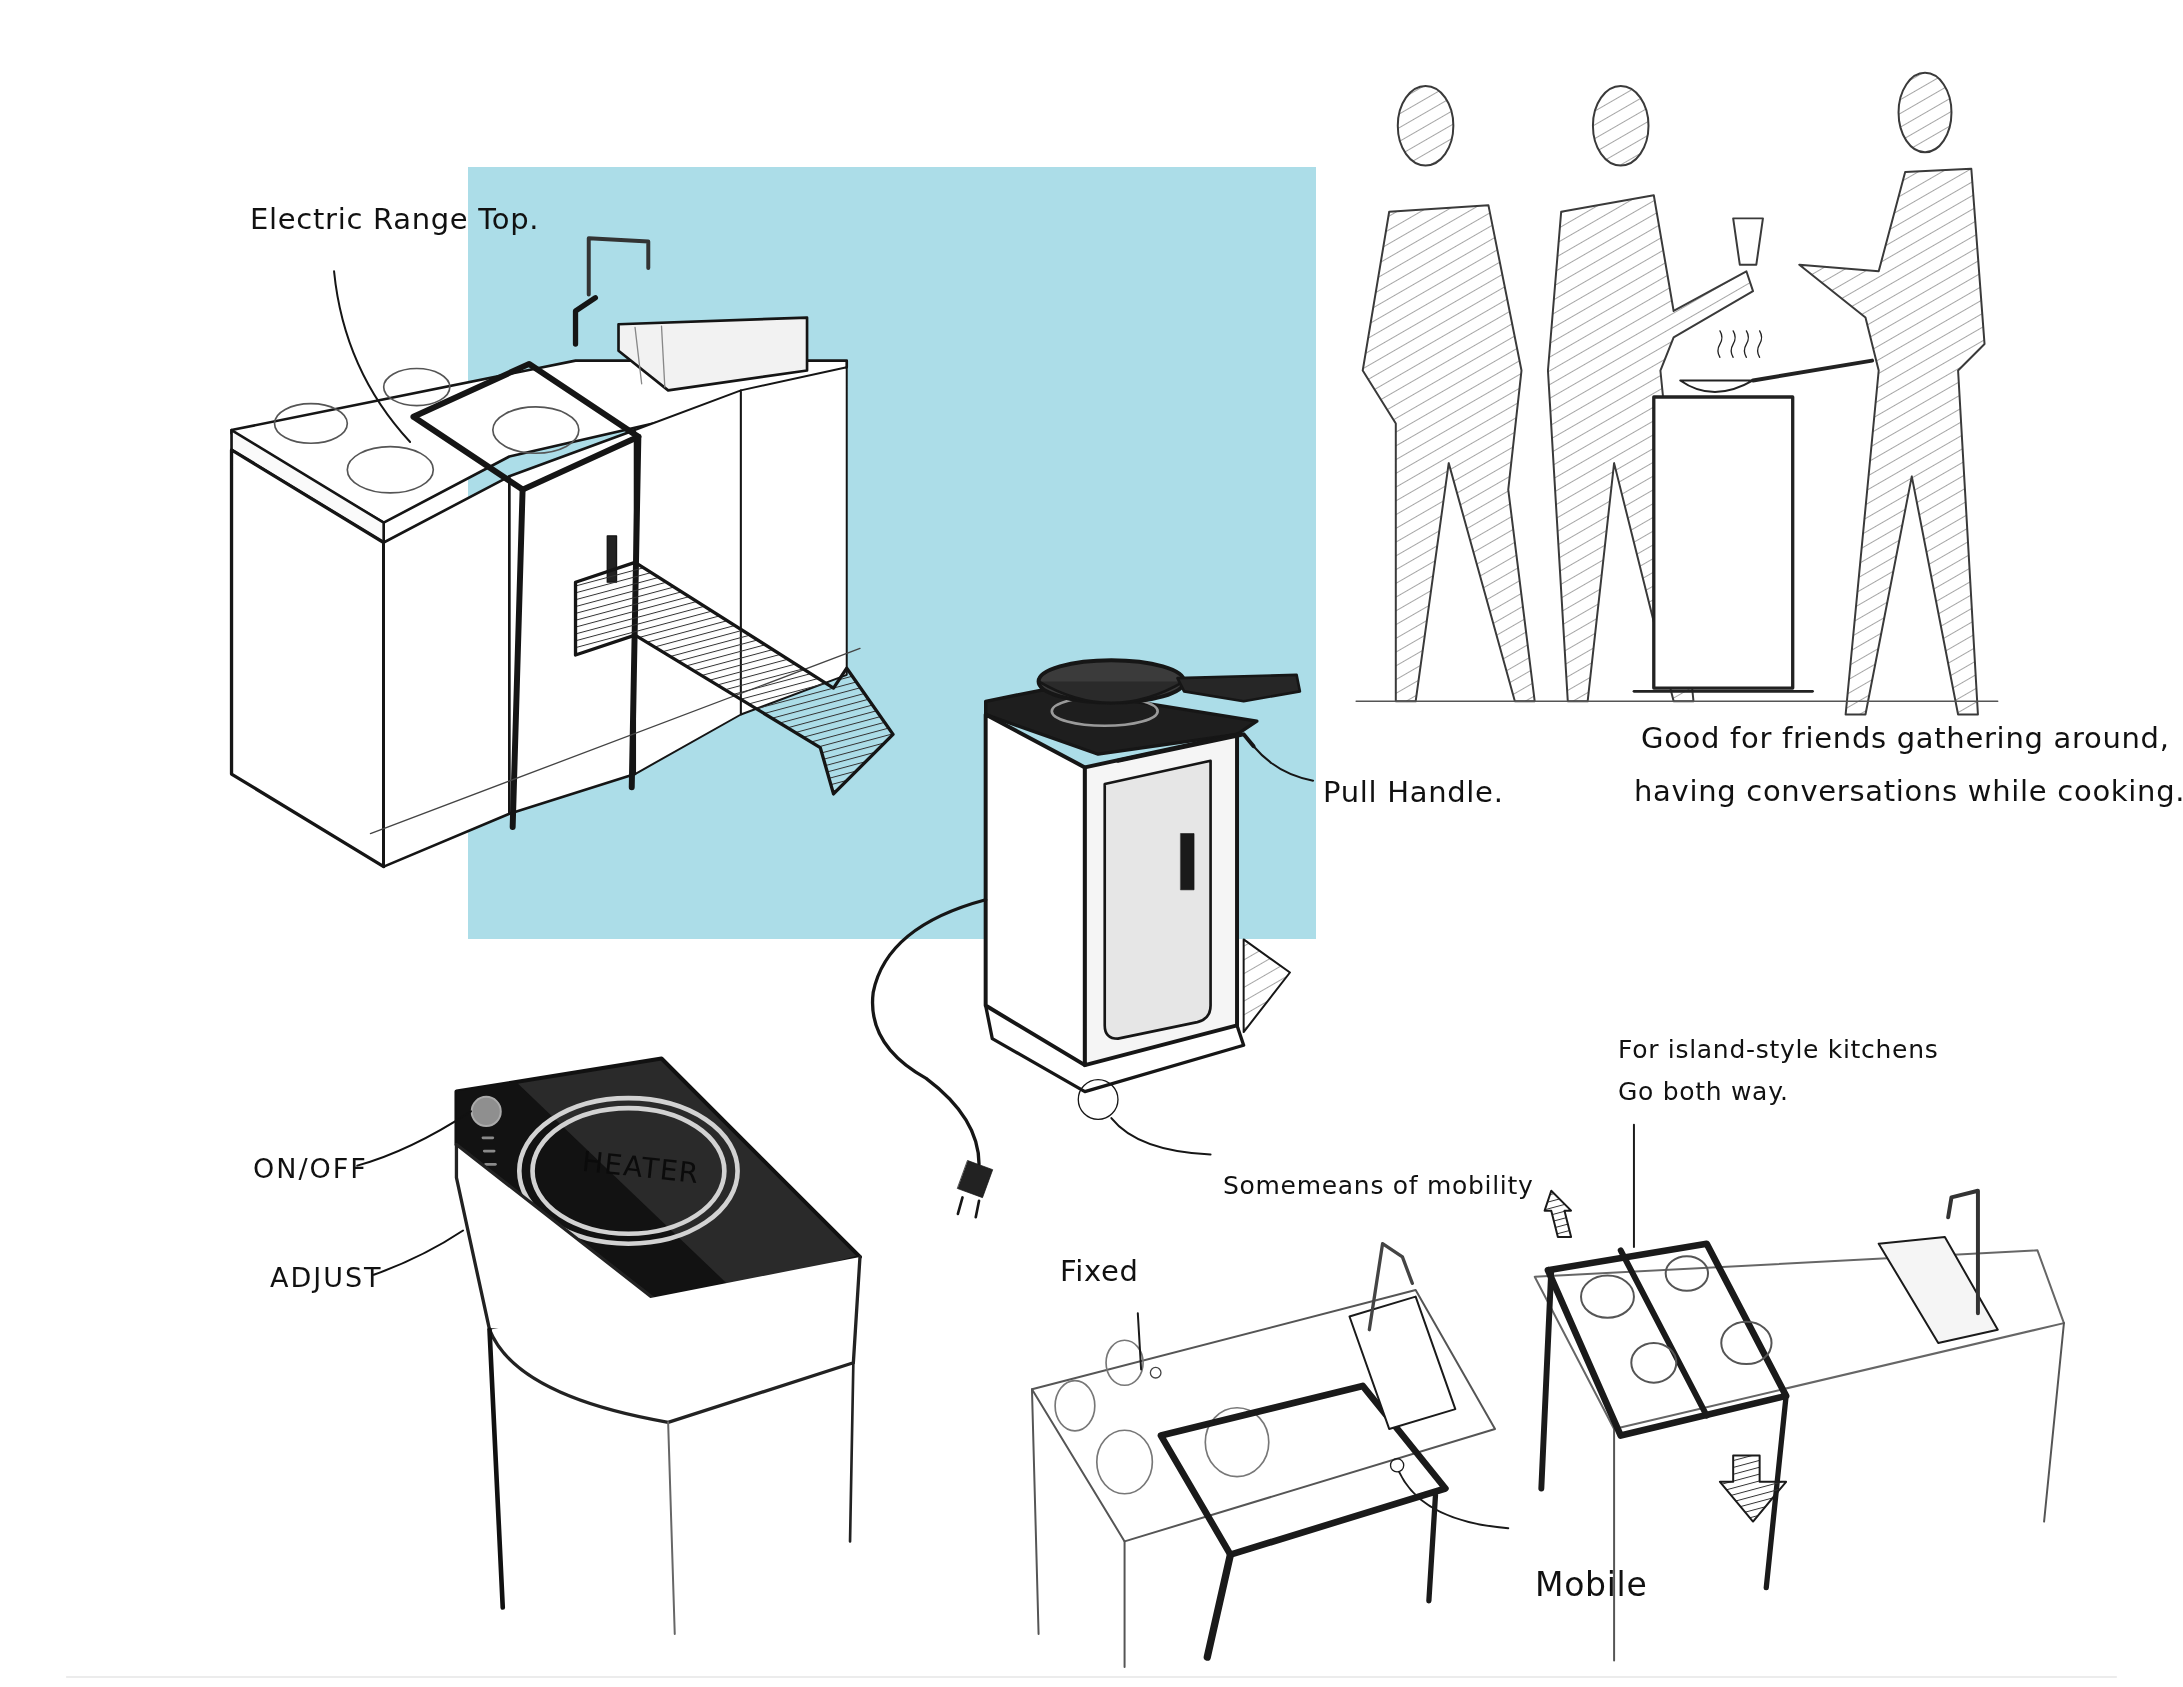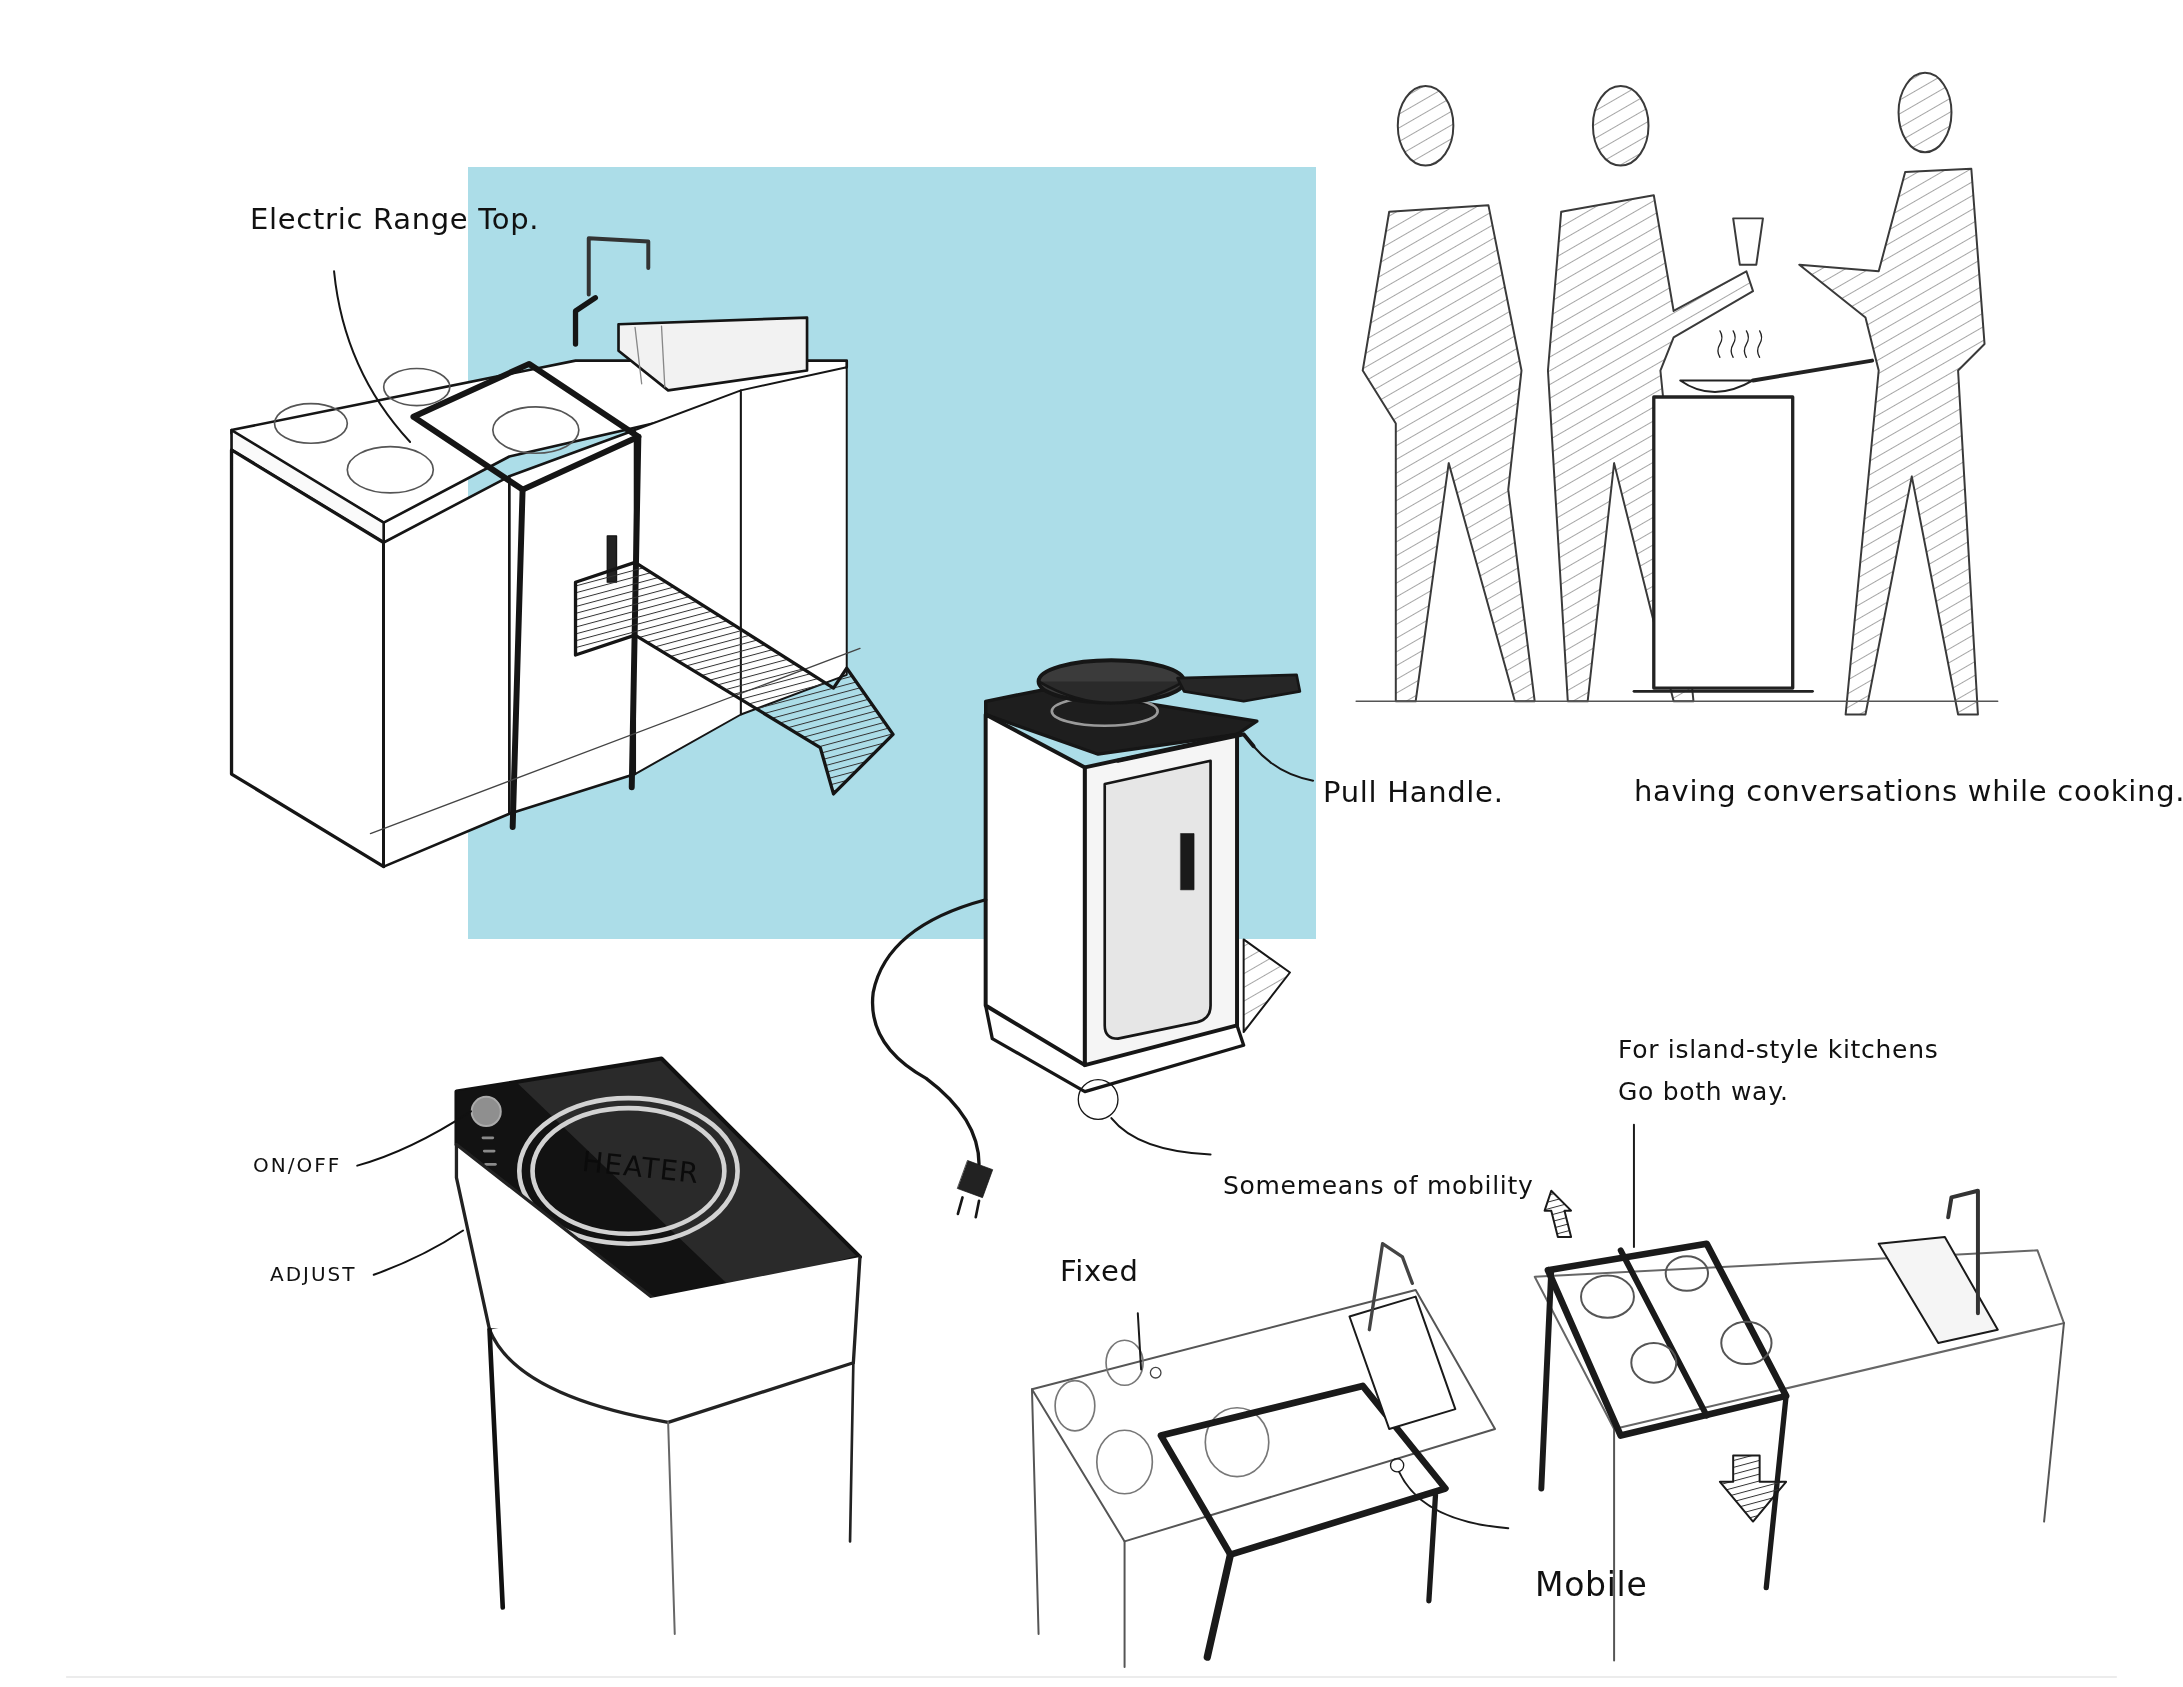--- a/index.html
+++ b/index.html
@@ -4,21 +4,21 @@
 <style>
   html, body { margin: 0; padding: 0; background: #ffffff; }
   body { width: 2183px; height: 1687px; position: relative; overflow: hidden;
          font-family: "DejaVu Sans", sans-serif; }
   .sheet { position: absolute; left: 0; top: 0; width: 1867px; height: 1687px; }
   svg.art { position: absolute; left: 0; top: 0; }
   .note { position: absolute; color: #111; white-space: nowrap;
           font-family: "DejaVu Sans", sans-serif; letter-spacing: 0.7px; }
   .note.lg { font-size: 29px; }
   .note.md { font-size: 25px; }
-  .note.sm { font-size: 20px; letter-spacing: 2px; }
+  .note.sm { font-size: 27px; letter-spacing: 2px; }
   .heater-text { position: absolute; font-size: 28px; color: #0b0b0b;
                  font-family: "DejaVu Sans", sans-serif; transform: rotate(6deg); letter-spacing: 1.3px; }
 </style>
 </head>
 <body>
 
 <div class="sheet">
 
   <div style="position:absolute;left:468px;top:167px;width:848px;height:772px;background:#acdde8;"></div>
 
@@ -197,20 +197,21 @@
       <circle cx="2112" cy="2215" r="10" stroke-width="2"></circle>
     </g>
 
     <line x1="100" y1="2535" x2="3200" y2="2535" stroke="#ececec" stroke-width="3"></line>
   </svg>
 
   <div class="note lg" style="left:250px;top:202px;">Electric Range Top.</div>
 
   <div class="note lg" style="left:1323px;top:767px;margin-top:8px;">Pull Handle.</div>
 
+  <div class="note lg" style="left:1641px;top:721px;">Good for friends gathering around,</div>
   <div class="note lg" style="left:1634px;top:774px;">having conversations while cooking.</div>
 
   <div class="note sm" style="left:253px;top:1153px;">ON/OFF</div>
   <div class="note sm" style="left:270px;top:1262px;">ADJUST</div>
 
   <div class="heater-text" style="left:582px;top:1151px;">HEATER</div>
 
   <div class="note md" style="left:1223px;top:1138px;margin-top:33px;">Somemeans of mobility</div>
 
   <div class="note md" style="left:1618px;top:1035px;">For island-style kitchens</div>

